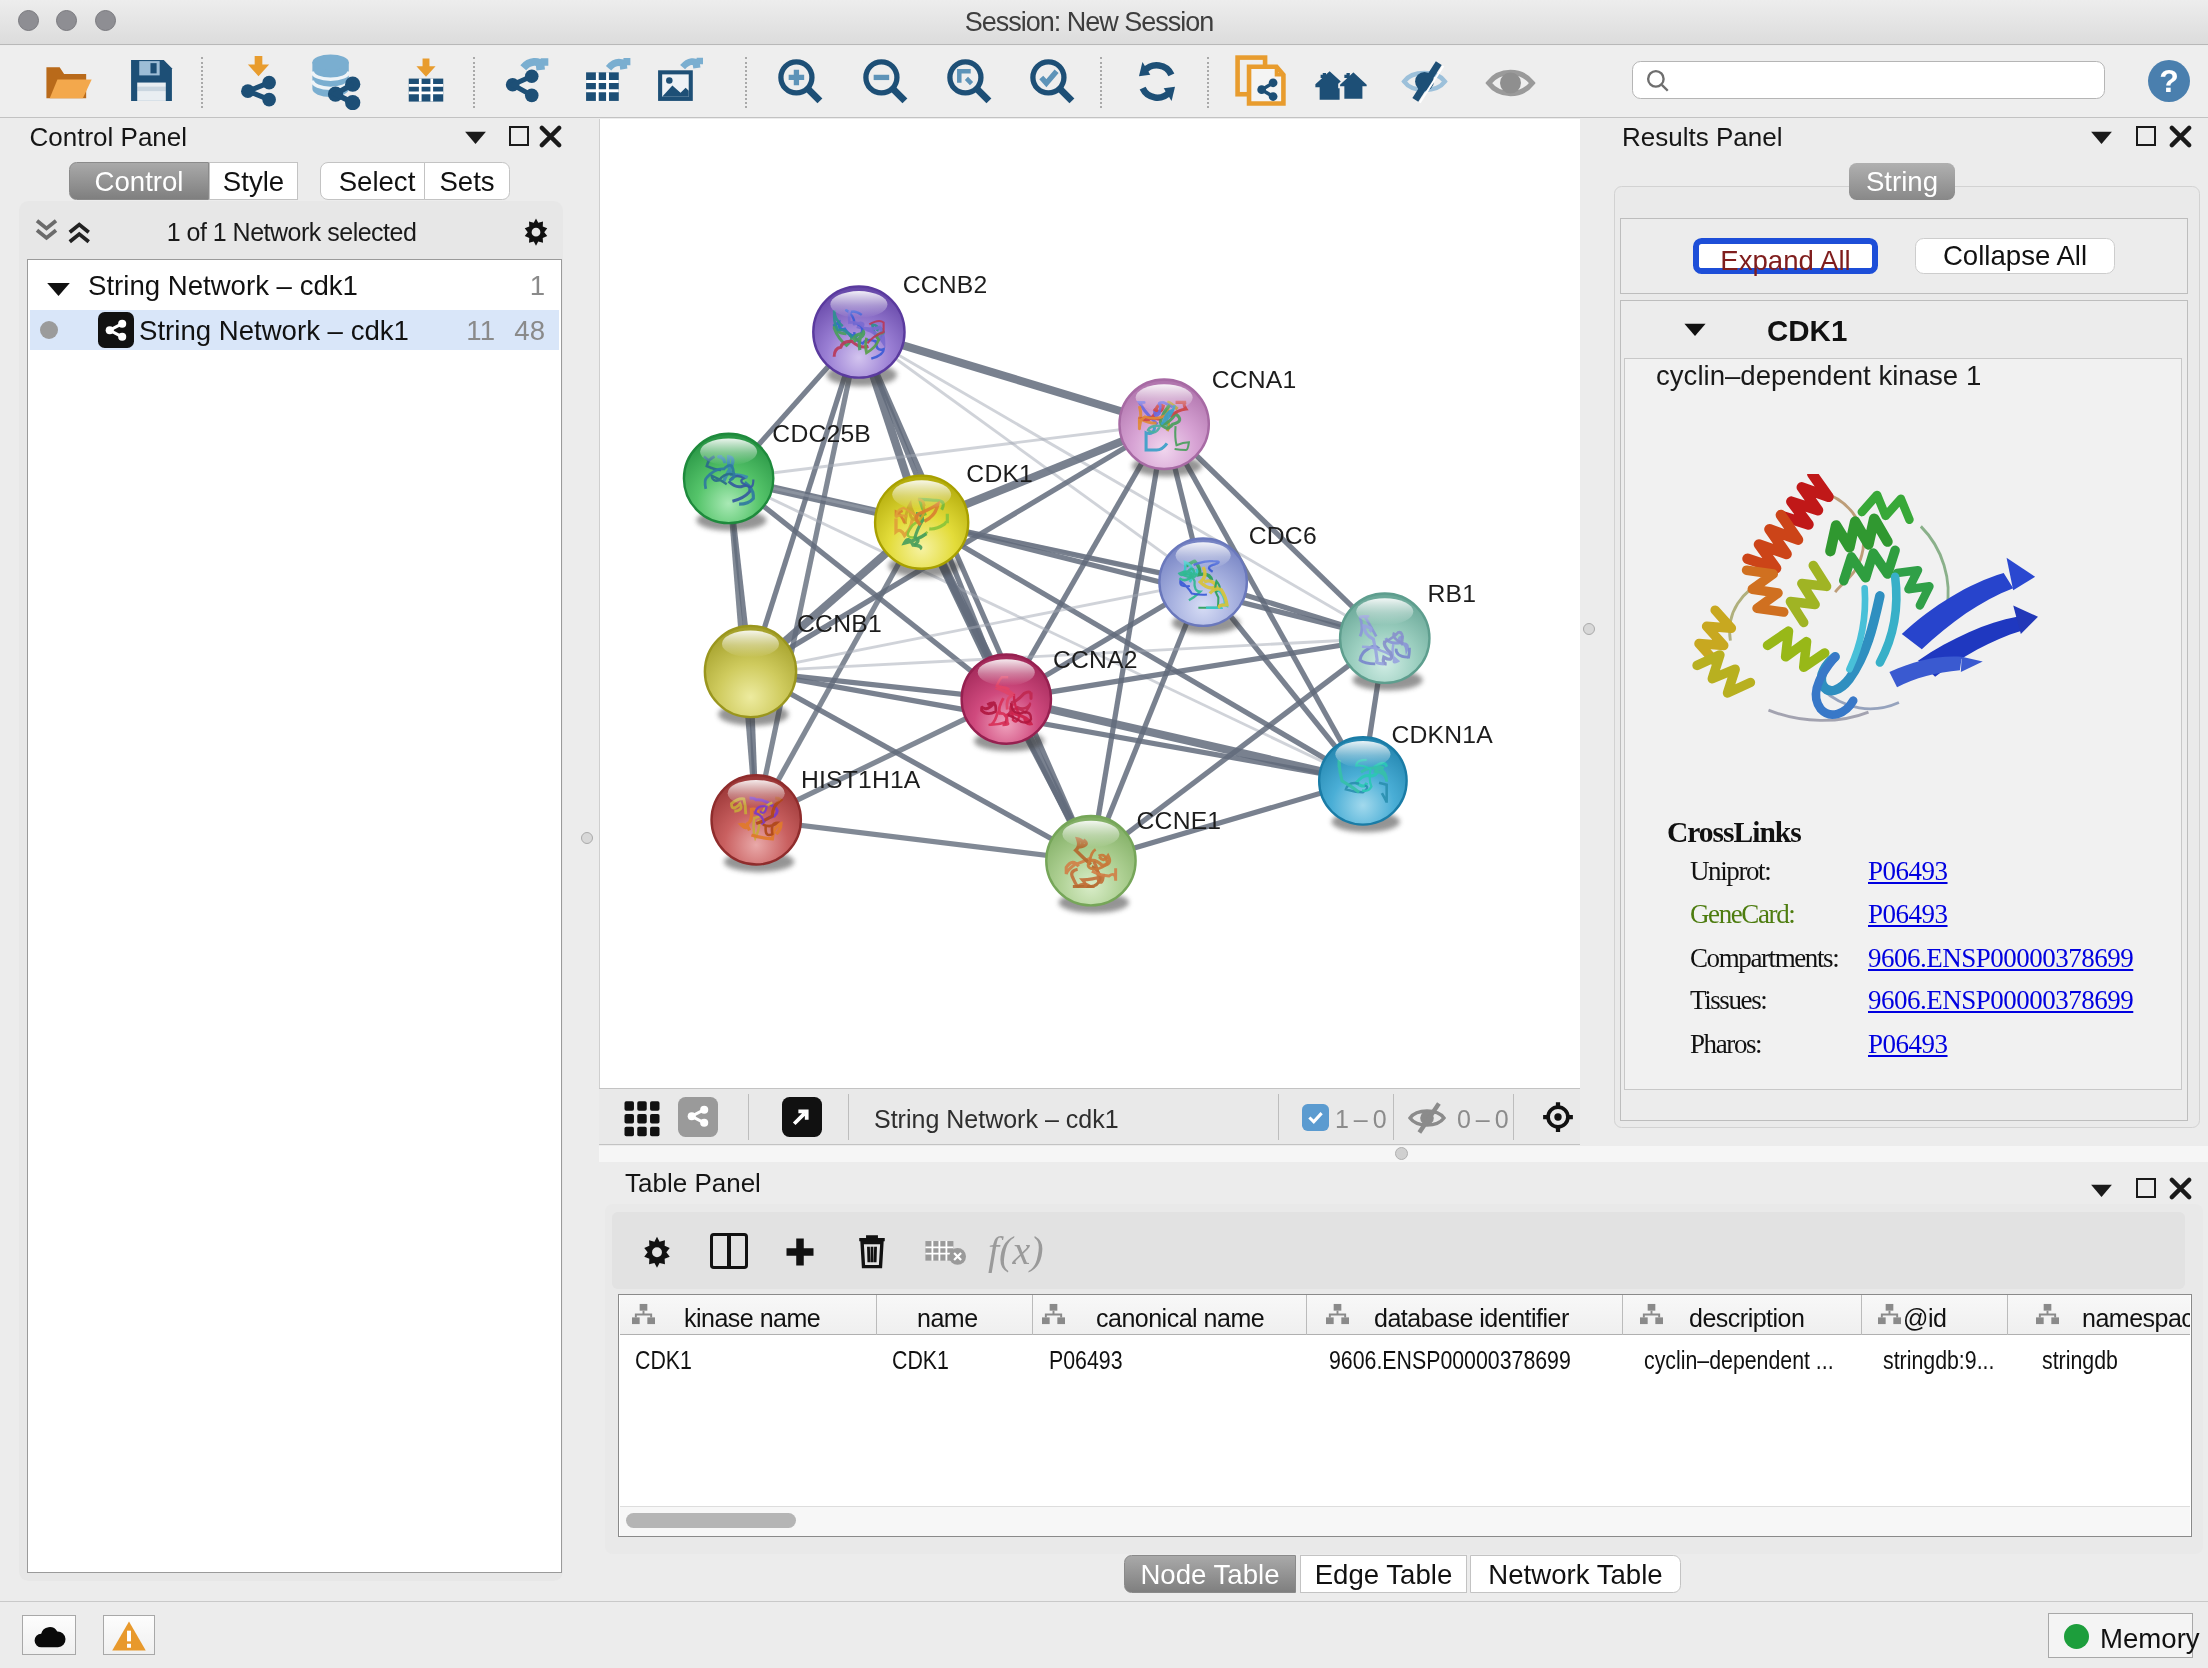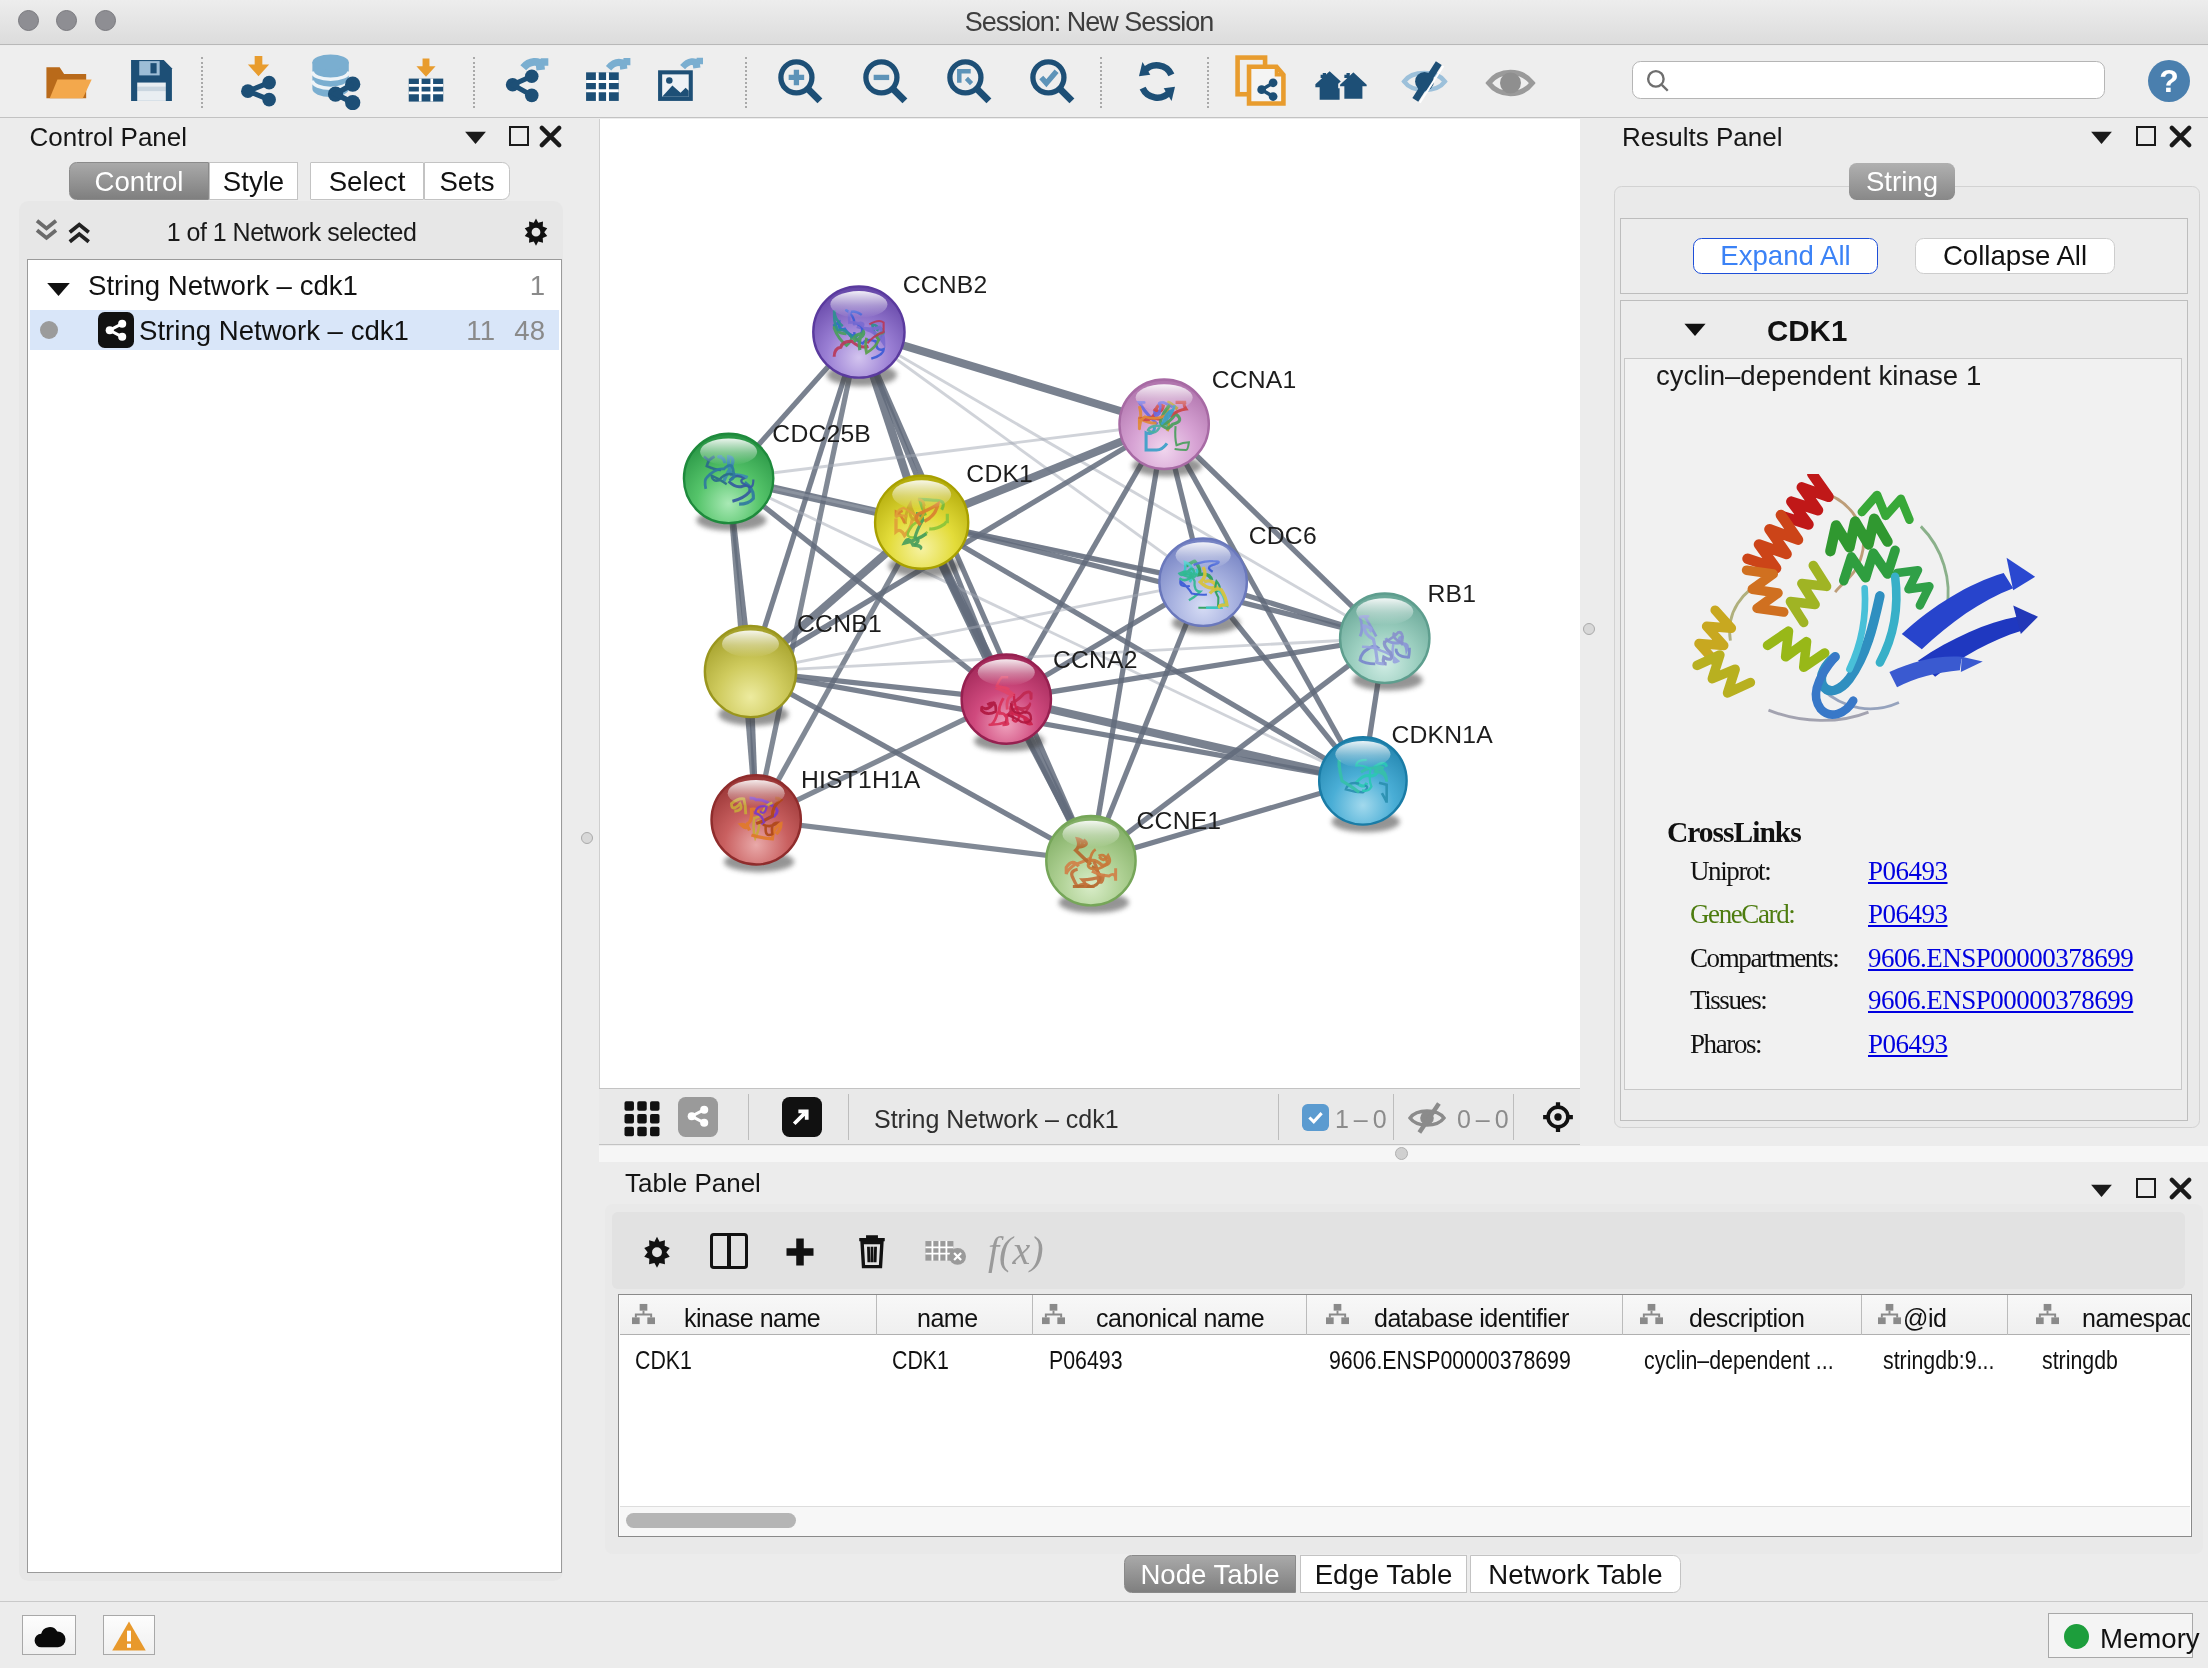--- a/index.html
+++ b/index.html
@@ -135,21 +135,21 @@
 <div class="abs ptitle" style="left:29.5px;top:122px;">Control Panel</div>
 <svg class="abs" style="left:463px;top:129px" width="25" height="17" viewBox="0 0 26 18">
     <path d="M2 3 L24 3 L13 16 Z" fill="#1a1a1a"></path>
   </svg>
 <div class="abs" style="left:509px;top:126px;width:20px;height:20px;border:2.9px solid #1a1a1a;"></div>
 <svg class="abs" style="left:539px;top:125px" width="23" height="23" viewBox="0 0 24 24">
     <path d="M3 3 L21 21 M21 3 L3 21" stroke="#1a1a1a" stroke-width="4.5" stroke-linecap="round"></path>
   </svg>
 <div class="tab tabsel" style="left:69px;top:162px;width:140px;line-height:38px;border-radius:7.6px 0 0 7.6px;">Control</div>
 <div class="tab" style="left:209px;top:162px;width:89px;line-height:38px;border-radius:0;">Style</div>
-<div class="tab" style="left:310px;top:162px;width:114px;line-height:38px;border-radius:1px;">Select</div>
+<div class="tab" style="left:320px;top:162px;width:114px;line-height:38px;border-radius:8px;">Select</div>
 <div class="tab" style="left:424px;top:162px;width:86px;line-height:38px;border-radius:0 7.6px 7.6px 0;">Sets</div>
 <div class="abs" style="left:19px;top:201px;width:544px;height:1380px;background:#e7e7e7;border-radius:9.5px;"></div>
 <svg class="abs" style="left:33px;top:217px" width="27" height="28.5" viewBox="0 0 28 30">
     <path d="M4 4 L14 12 L24 4 M4 14 L14 22 L24 14" stroke="#6b6b6b" stroke-width="4" fill="none"></path>
   </svg>
 <svg class="abs" style="left:65px;top:217px" width="28.5" height="28.5" viewBox="0 0 28 30">
     <path d="M4 26 L14 18 L24 26 M4 16 L14 8 L24 16" stroke="#222" stroke-width="4" fill="none"></path>
   </svg>
 <div class="abs" style="left:105px;top:218px;width:373px;text-align:center;font-size:25px;letter-spacing:-0.5px;color:#1a1a1a;">1 of 1 Network selected</div>
 <svg class="abs" style="left:521px;top:216px" width="30" height="30" viewBox="0 0 24 24">
@@ -543,21 +543,21 @@
 <svg class="abs" style="left:2089px;top:129px" width="25" height="17" viewBox="0 0 26 18">
     <path d="M2 3 L24 3 L13 16 Z" fill="#1a1a1a"></path>
   </svg>
 <div class="abs" style="left:2136px;top:126px;width:20px;height:20px;border:2.9px solid #1a1a1a;"></div>
 <svg class="abs" style="left:2169px;top:125px" width="23" height="23" viewBox="0 0 24 24">
     <path d="M3 3 L21 21 M21 3 L3 21" stroke="#1a1a1a" stroke-width="4.5" stroke-linecap="round"></path>
   </svg>
 <div class="abs" style="left:1614px;top:186px;width:586px;height:942px;background:#eaeaea;border:1px solid #d2d2d2;border-radius:7.6px;"></div>
 <div class="abs" style="left:1849px;top:163px;width:106px;height:37px;background:linear-gradient(#b0b0b0,#888888);border-radius:7.6px;color:#fff;font-size:27.6px;text-align:center;line-height:37px;">String</div>
 <div class="abs" style="left:1620px;top:218px;width:568px;height:76px;border:1px solid #bdbdbd;background:#ececec;"></div>
-<div class="abs" style="left:1693px;top:238px;width:185px;height:36px;background:#fff;border:1px solid #1d4ed8;border-radius:8.6px;font-size:27.6px;text-align:center;line-height:34px;color:#3b82f6;">Expand All</div>
+<div class="abs" style="left:1693px;top:238px;width:185px;height:36px;background:#fff;border:6px solid #1d4ed8;border-radius:8.6px;font-size:27.6px;text-align:center;line-height:34px;color:#7f1d1d;">Expand All</div>
 <div class="abs" style="left:1915px;top:238px;width:200px;height:36px;background:#fff;border:1px solid #cdcdcd;border-radius:8.6px;font-size:27.6px;text-align:center;line-height:34px;color:#111;">Collapse All</div>
 <div class="abs" style="left:1620px;top:300px;width:568px;height:821px;border:1px solid #bdbdbd;background:#ececec;"></div>
 <svg class="abs" style="left:1683px;top:322px" width="24" height="15" viewBox="0 0 26 17">
     <path d="M1 2 L25 2 L13 16 Z" fill="#111"></path>
   </svg>
 <div class="abs" style="left:1767px;top:314px;font-size:29.5px;font-weight:bold;color:#111;">CDK1</div>
 <div class="abs" style="left:1624px;top:358px;width:558px;height:732px;background:#f1f1f1;border:1px solid #c8c8c8;"></div>
 <div class="abs" style="left:1656px;top:360px;font-size:27.6px;color:#1a1a1a;">cyclin–dependent kinase 1</div>
 
 <svg style="position:absolute;left:1678px;top:474px" width="360" height="299" viewBox="0 0 378 314">

